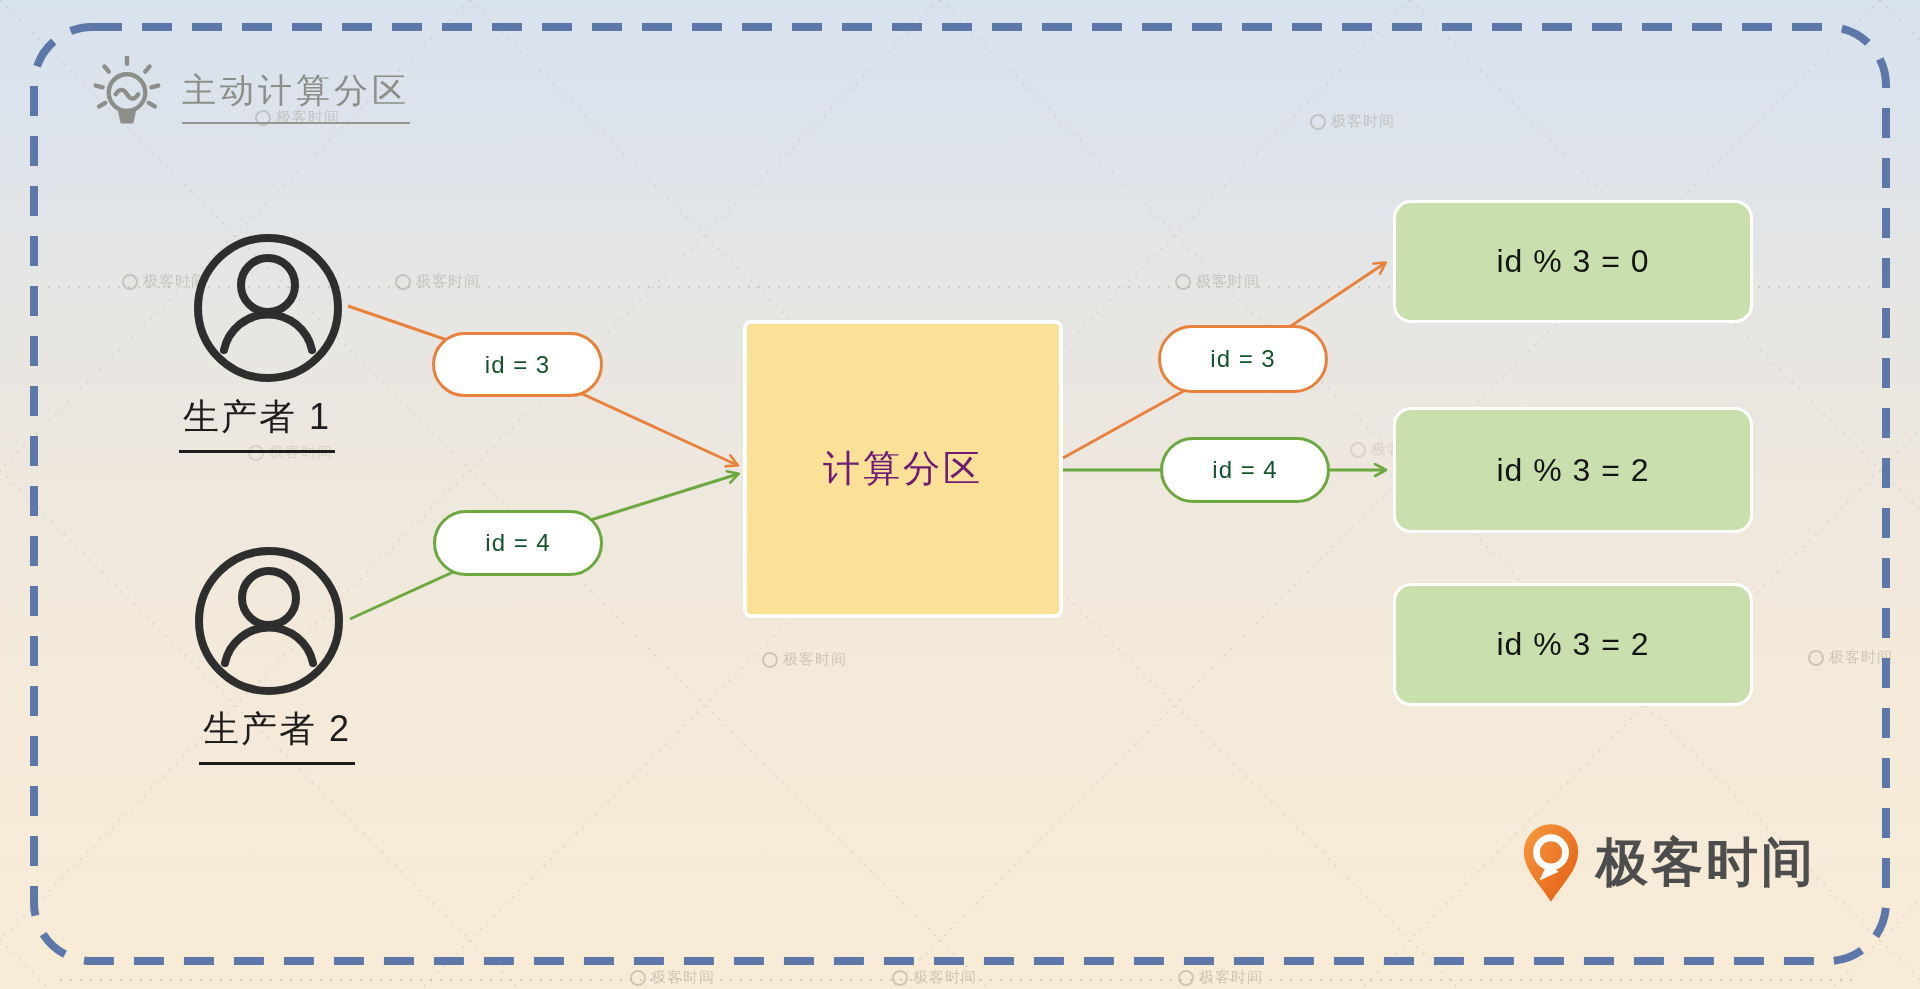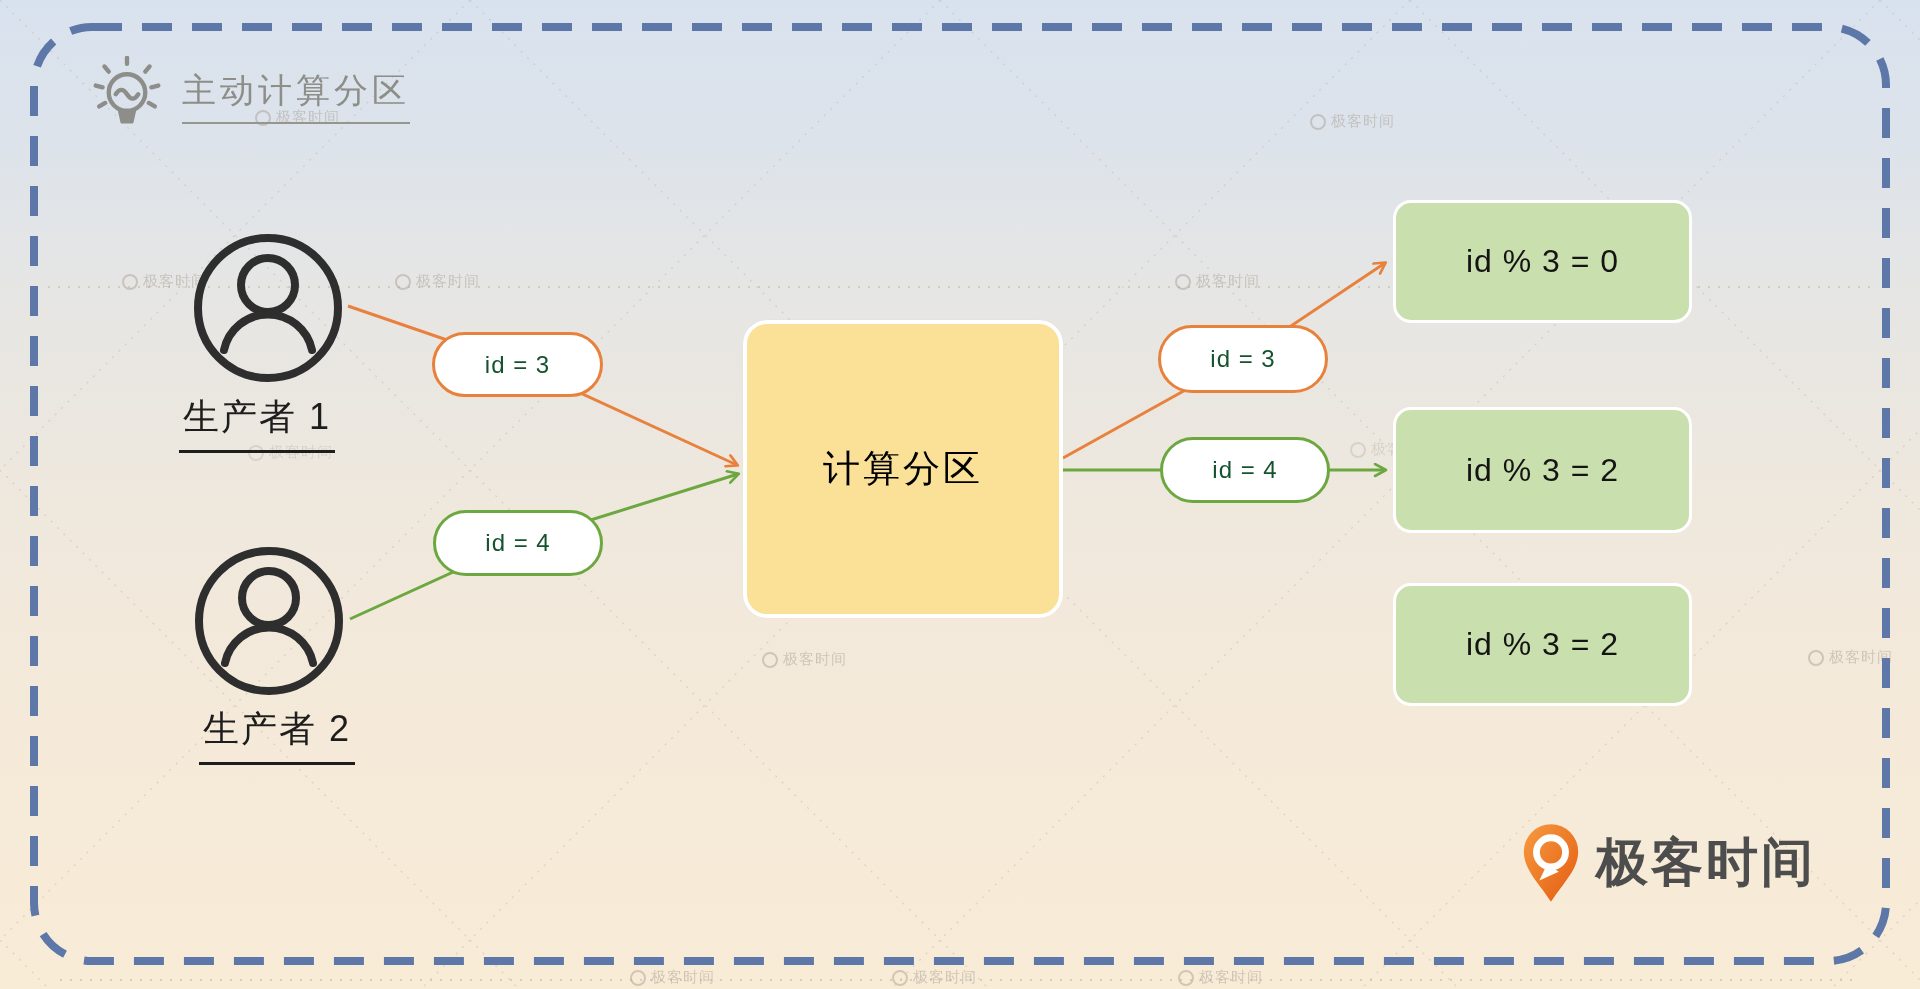--- a/index.html
+++ b/index.html
@@ -23,24 +23,24 @@
   .producer-icon{position:absolute;width:160px;height:160px;}
   .producer-label{position:absolute;transform:translateX(-50%);font-size:36px;color:#1d1d1d;
       letter-spacing:2px;border-bottom:3px solid #1d1d1d;padding:0 4px 8px 4px;white-space:nowrap;}
   
   .pill{position:absolute;background:#ffffff;border-radius:999px;display:flex;align-items:center;justify-content:center;
       font-size:24px;color:#14532d;letter-spacing:1px;box-sizing:border-box;}
   .pill.orange{border:3px solid #e8813c;}
   .pill.green{border:3px solid #6ca73f;}
   
   .process-box{position:absolute;left:743px;top:320px;width:320px;height:298px;background:#fae197;
-      border:4px solid #ffffff;border-radius:24px;display:flex;align-items:center;justify-content:center;
-      font-size:37px;color:#000000;letter-spacing:3px;box-sizing:border-box;box-shadow:0 0 1px rgba(0,0,0,.08);}
+      border:4px solid #ffffff;border-radius:8px;display:flex;align-items:center;justify-content:center;
+      font-size:37px;color:#701a75;letter-spacing:3px;box-sizing:border-box;box-shadow:0 0 1px rgba(0,0,0,.08);}
   
-  .partition{position:absolute;left:1393px;width:299px;background:#cadfae;border:3px solid #ffffff;border-radius:18px;
+  .partition{position:absolute;left:1393px;width:360px;background:#cadfae;border:3px solid #ffffff;border-radius:18px;
       display:flex;align-items:center;justify-content:center;font-size:32px;color:#141414;letter-spacing:1px;box-sizing:border-box;}
   
   .logo{position:absolute;left:1518px;top:820px;display:flex;align-items:center;gap:12px;}
   .logo-text{font-size:52px;font-weight:bold;color:#4e4d4d;letter-spacing:3px;}
 </style>
 </head>
 <body>
 
 <div class="canvas">
 

